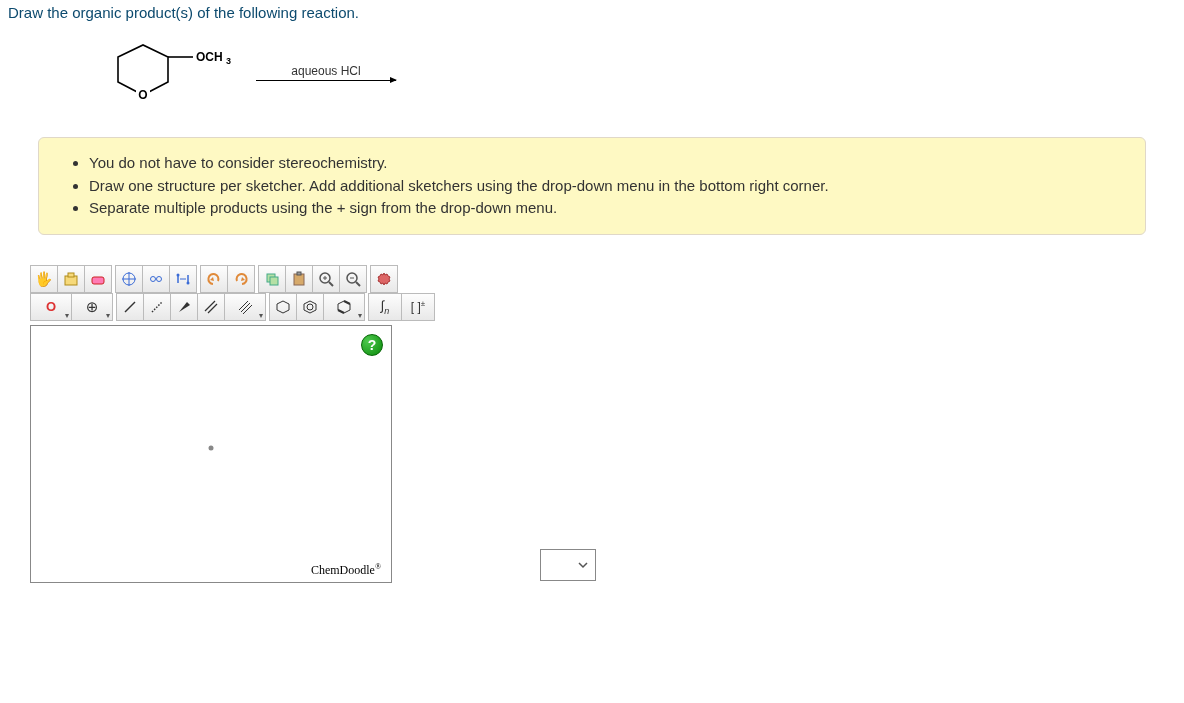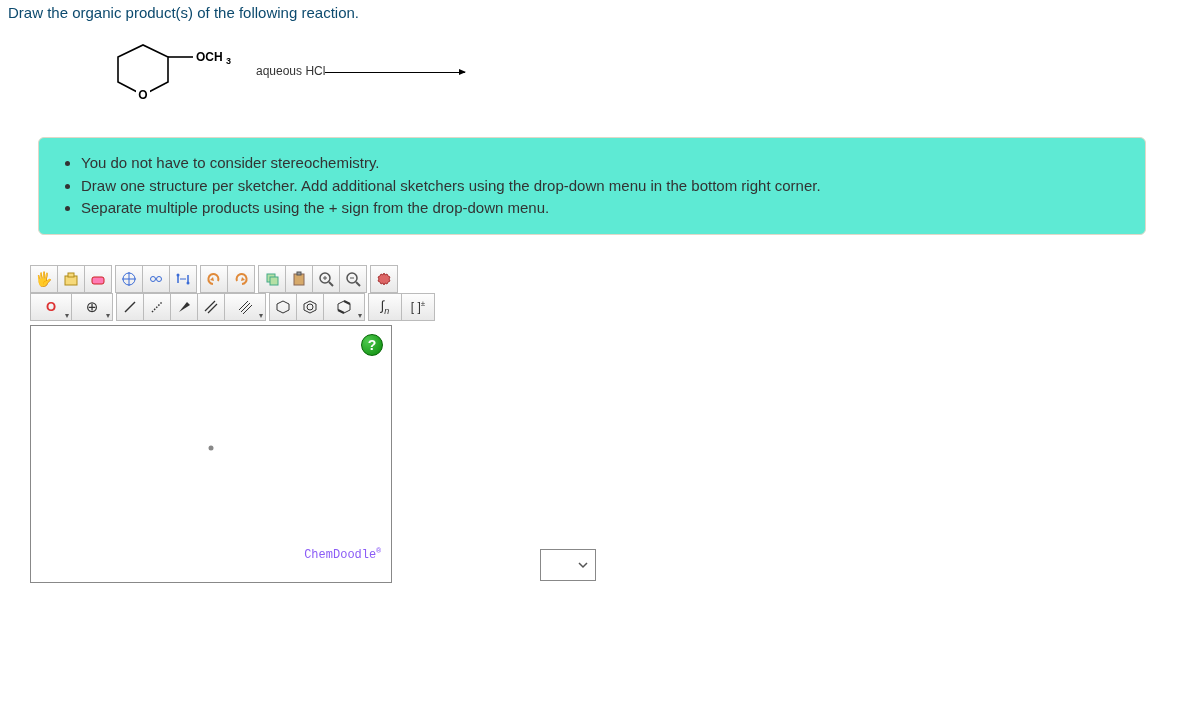--- a/index.html
+++ b/index.html
@@ -1,29 +1,29 @@
 <!DOCTYPE html>
 <html><head>
 <meta charset="utf-8">
 <style>
   * { box-sizing: border-box; margin: 0; padding: 0; }
   body { font-family: Verdana, Geneva, sans-serif; font-size: 14px; color: #333; background: #fff; width: 1184px; }
   .container { padding: 4px 8px; }
   .question-title { font-size: 15px; color: #0c4a6e; margin-bottom: 16px; }
   .reaction-area { margin-left: 90px; margin-bottom: 30px; display: flex; align-items: center; gap: 8px; }
   .molecule-svg { width: 150px; height: 70px; }
-  .arrow-section { position: relative; display: flex; flex-direction: row; align-items: center; text-align: center; }
+  .arrow-section { position: relative; display: flex; flex-direction: column; align-items: center; text-align: center; }
   .arrow-label { font-size: 12px; margin-bottom: 2px; }
   .arrow-line { width: 140px; height: 1px; background: #000; position: relative; }
   .arrow-line::after { content: ''; position: absolute; right: -1px; top: -3px; border-left: 7px solid #000; border-top: 3.5px solid transparent; border-bottom: 3.5px solid transparent; }
   .instructions {
     border: 1px solid #e0d8c8;
     border-radius: 6px;
-    background: #5eead4;
-    padding: 14px 20px;
+    background: #fef9c3;
+    padding: 14px 28px;
     margin: 0 30px 30px 30px;
   }
   .instructions ul { list-style: disc; padding-left: 22px; }
   .instructions li { font-size: 15px; color: #333; line-height: 1.5; }
 
   .sketcher-wrapper { margin-left: 22px; width: 570px; }
   .toolbar-row { display: flex; gap: 0; }
   .tool-btn {
     width: 28px; height: 28px;
     background: linear-gradient(#fdfdfd, #e8e8e8);
@@ -52,22 +52,22 @@
     transform: translate(-50%, -50%);
   }
   .help-badge {
     position: absolute; top: 8px; right: 8px;
     width: 22px; height: 22px; border-radius: 50%;
     background: radial-gradient(circle at 30% 30%, #4ec94e, #0a8a0a);
     color: #fff; font-weight: bold; display: flex; align-items: center; justify-content: center;
     font-size: 14px; border: 1px solid #066606;
   }
   .brand {
-    position: absolute; bottom: 20px; right: 10px;
-    font-size: 12px; color: #8b5cf6; font-family: Liberation Mono, monospace;
+    position: absolute; bottom: 4px; right: 10px;
+    font-size: 12px; color: #000000; font-family: Liberation Serif, serif;
   }
   .brand sup { font-size: 8px; }
 
   .sketcher-dd {
     margin-left: 510px;
     margin-top: -34px;
     width: 56px; height: 32px;
     border: 1px solid #888;
     background: #fff;
     display: flex; align-items: center; justify-content: flex-end;

